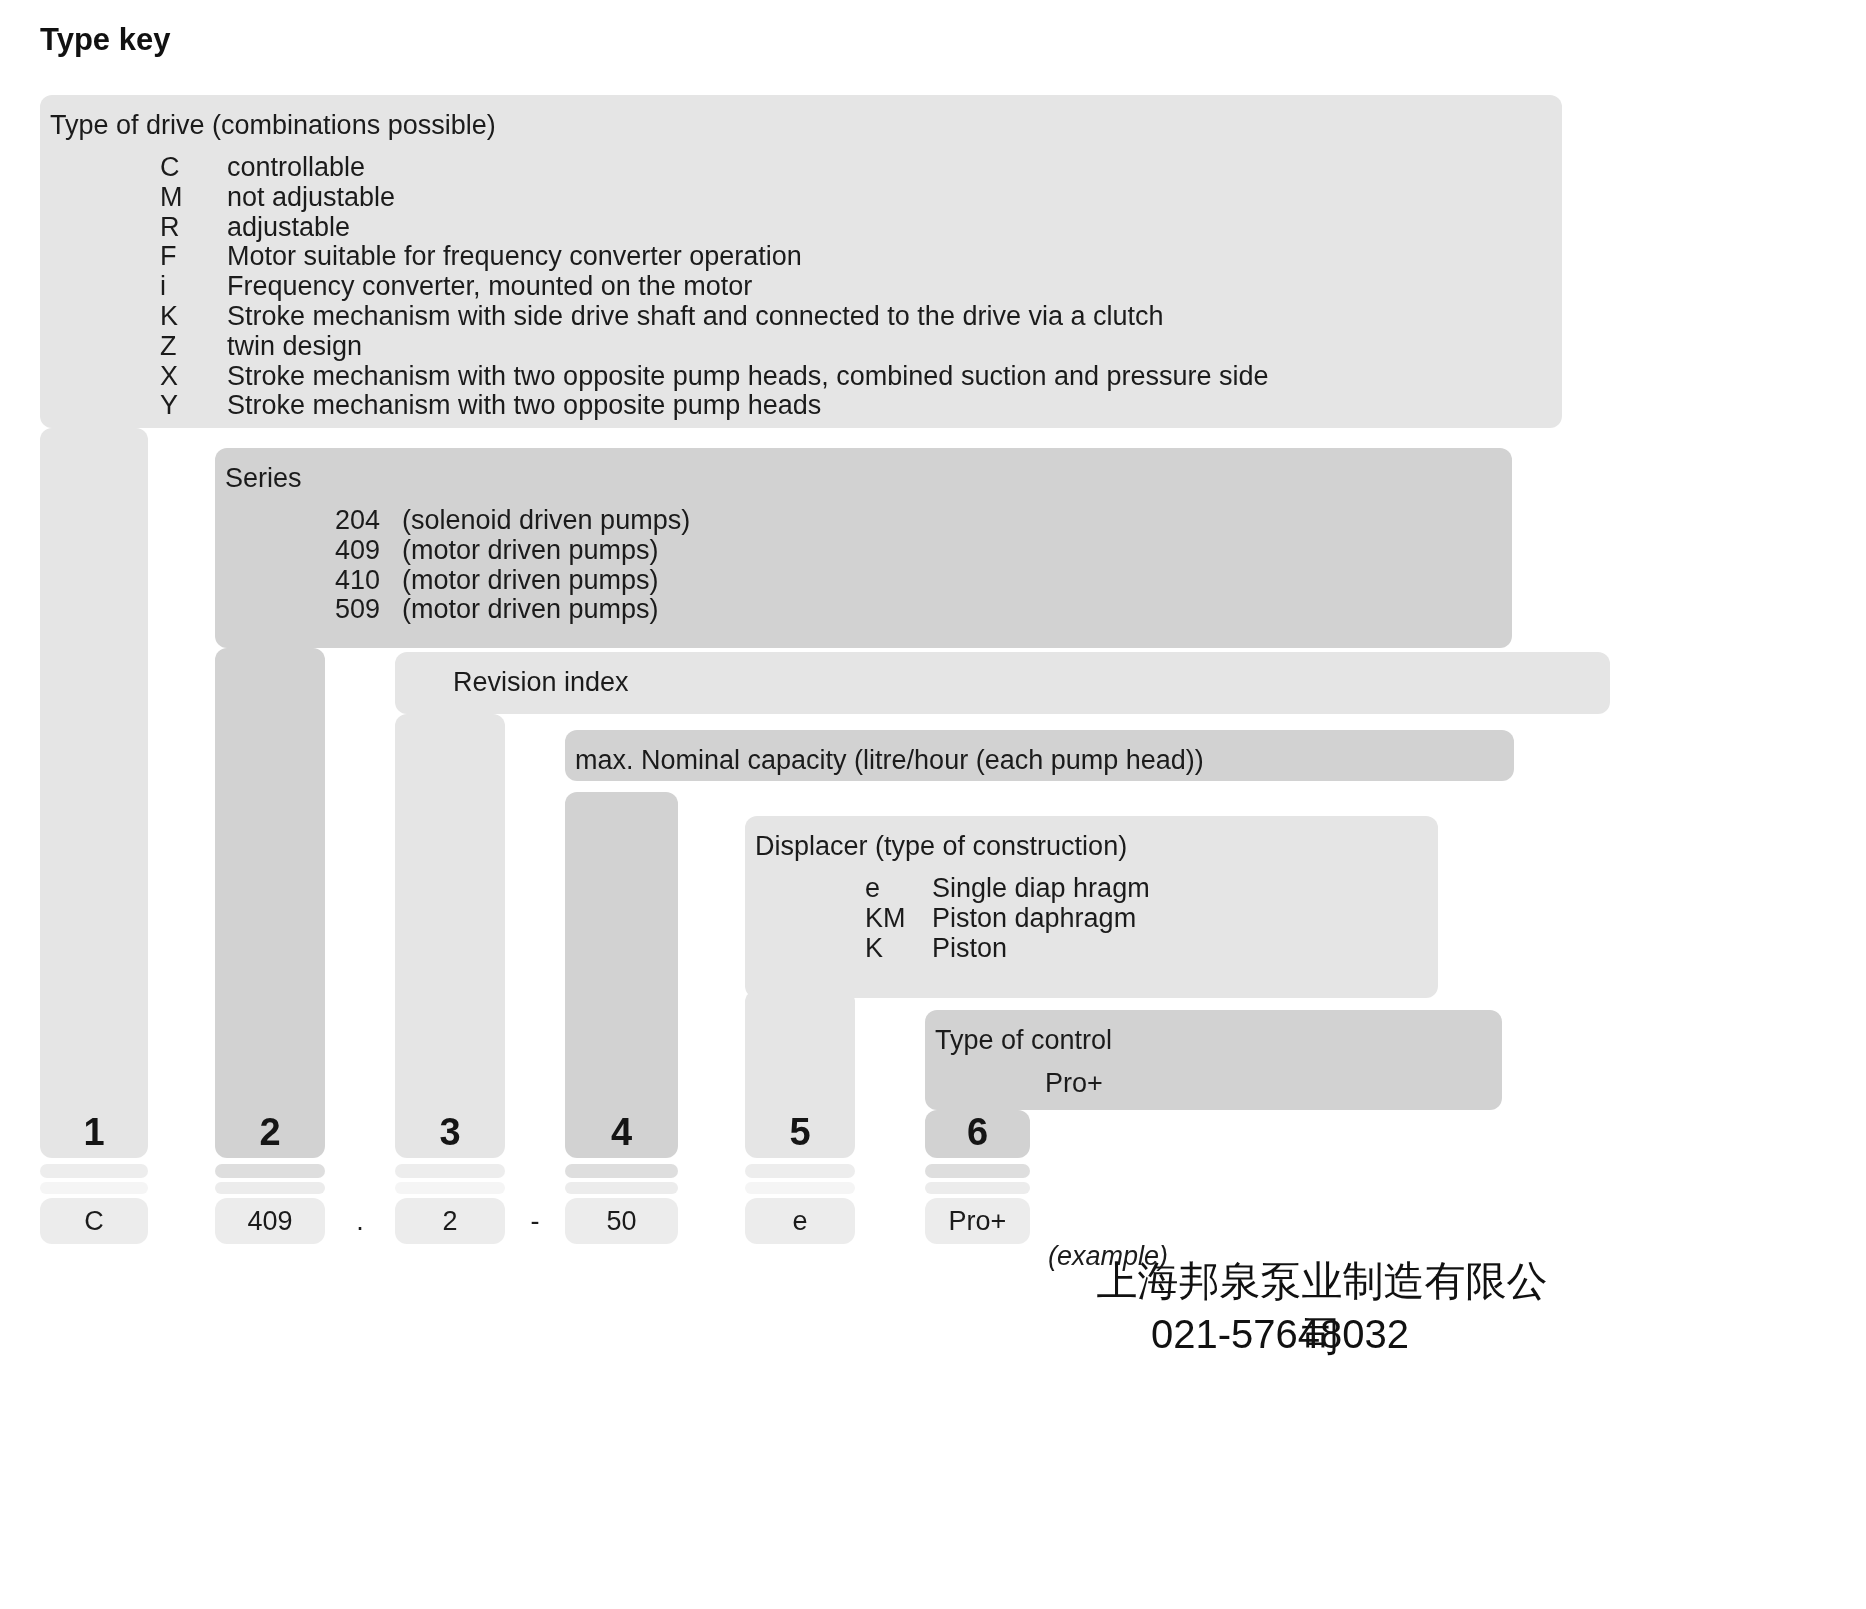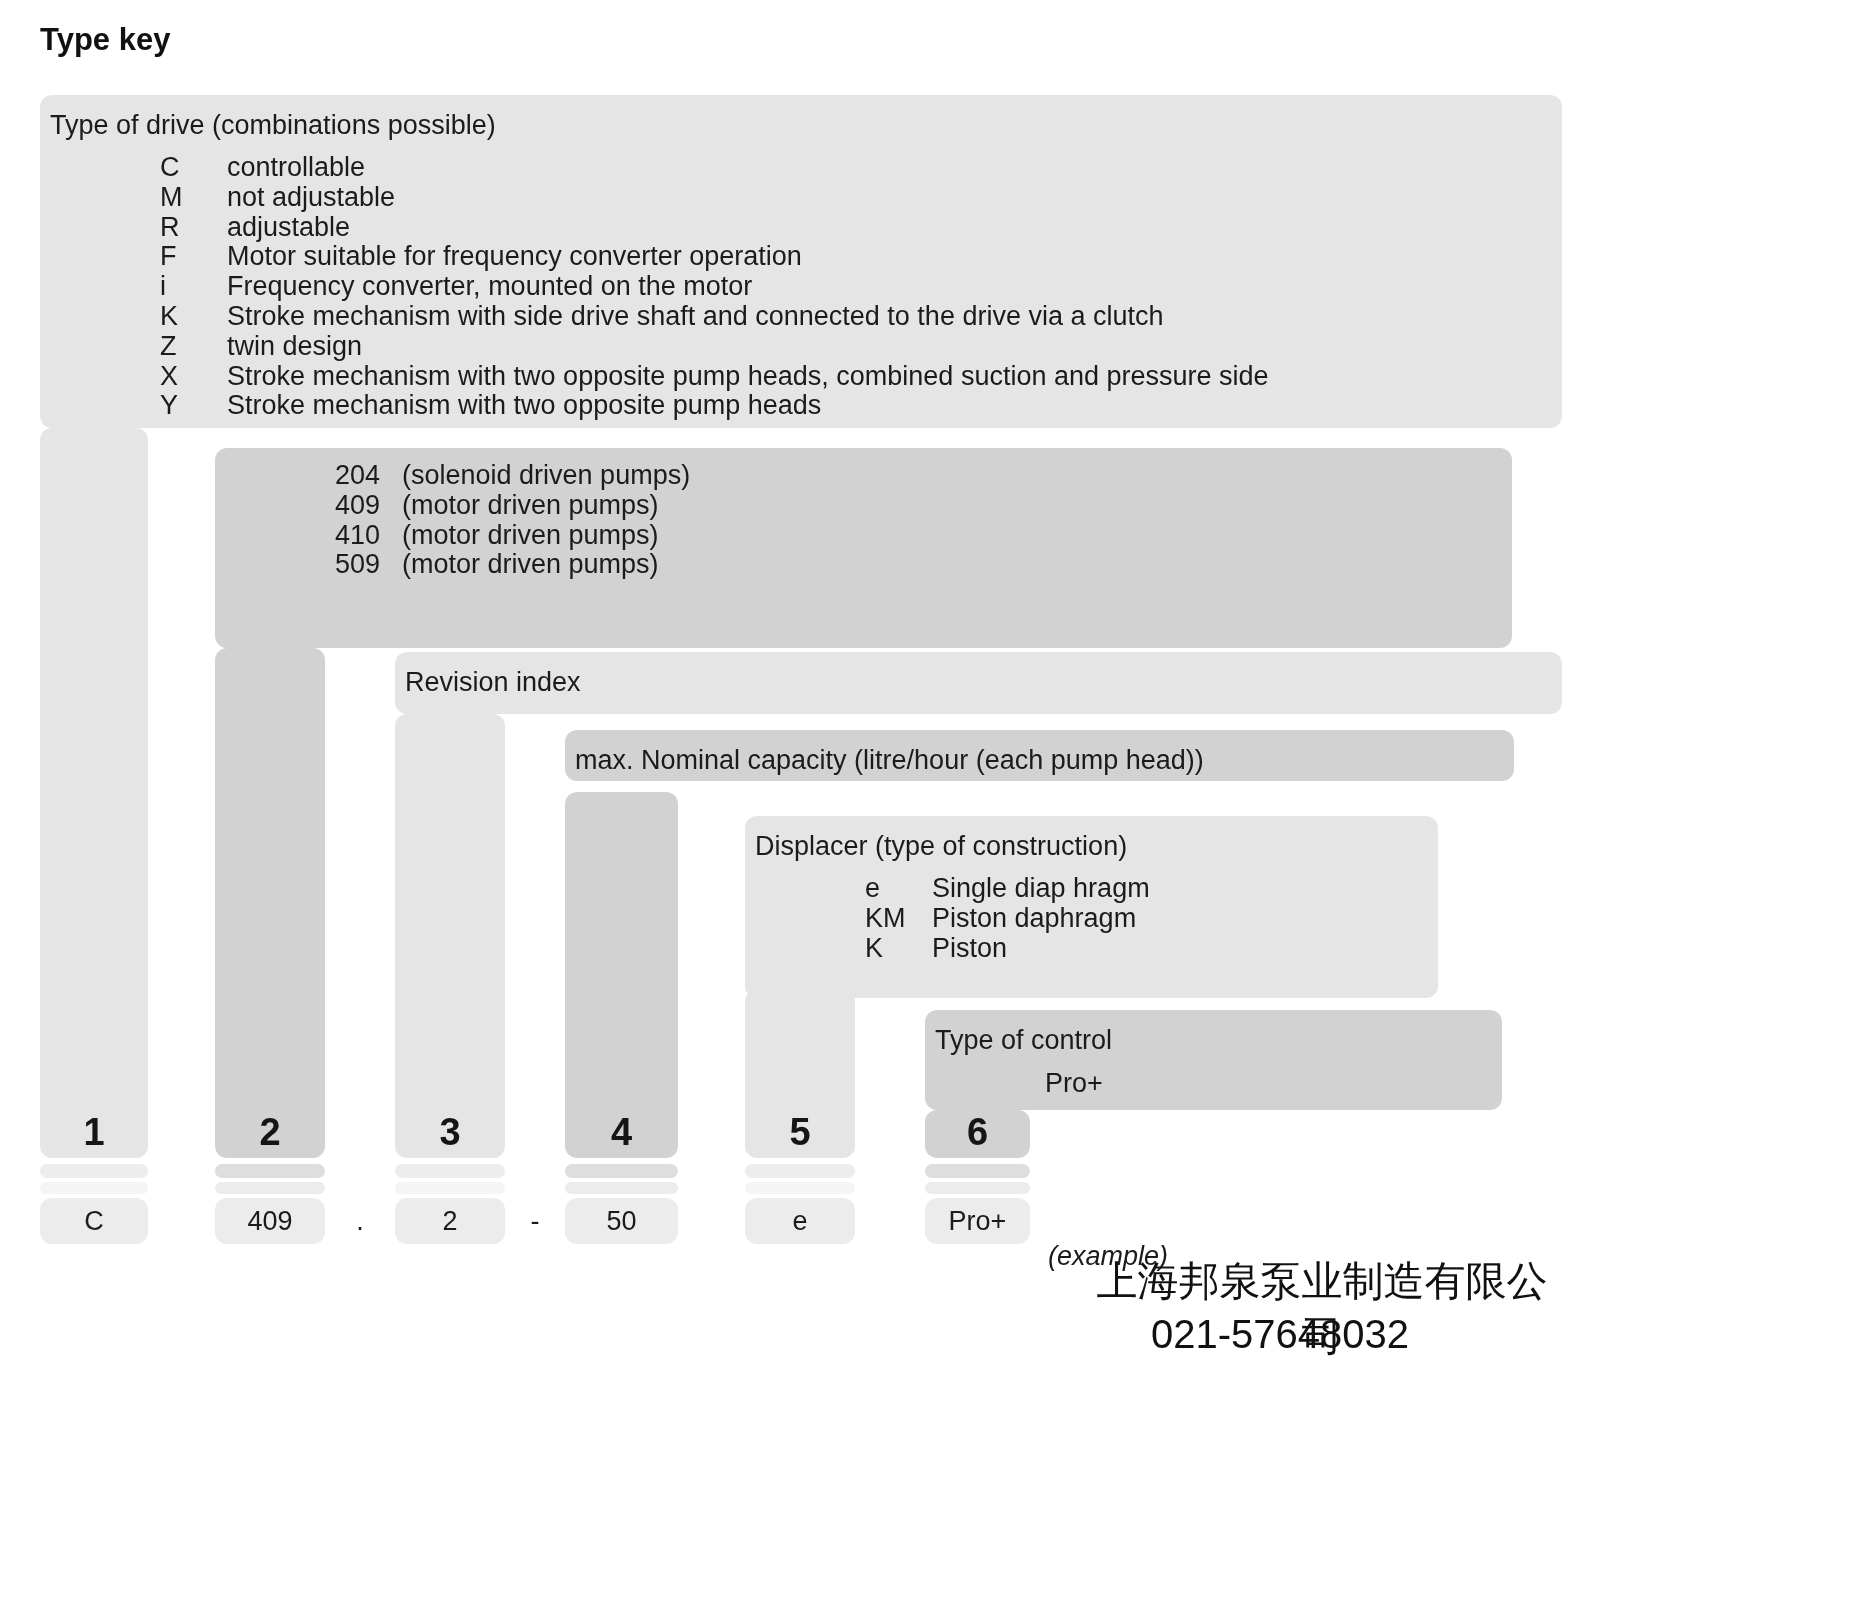--- a/index.html
+++ b/index.html
@@ -72,41 +72,42 @@
           <span class="desc">Stroke mechanism with two opposite pump heads, combined suction and pressure side</span>
         </div>
       <div class="item">
           <span class="code">Y</span>
           <span class="desc">Stroke mechanism with two opposite pump heads</span>
         </div>
     </div>
   </div>
 
   <div class="box bg-dark" style="left:215px;top:448px;width:1297px;height:200px;">
+    <div class="box-header">Series</div>
     <div class="items">
       <div class="item">
           <span class="code">204</span>
           <span class="desc">(solenoid driven pumps)</span>
         </div>
       <div class="item">
           <span class="code">409</span>
           <span class="desc">(motor driven pumps)</span>
         </div>
       <div class="item">
           <span class="code">410</span>
           <span class="desc">(motor driven pumps)</span>
         </div>
       <div class="item">
           <span class="code">509</span>
           <span class="desc">(motor driven pumps)</span>
         </div>
     </div>
   </div>
 
-  <div class="box bg-light" style="left:395px;top:652px;width:1167px;height:62px;">
+  <div class="box bg-light" style="left:395px;top:652px;width:1167px;height:62px;padding-left:48px;">
     <div class="box-header">Revision index</div>
   </div>
 
   <div class="box bg-dark" style="left:565px;top:730px;width:949px;height:51px;">
     <div class="box-header">max. Nominal capacity (litre/hour (each pump head))</div>
   </div>
 
   <div class="box bg-light" style="left:745px;top:816px;width:693px;height:182px;">
     <div class="box-header">Displacer (type of construction)</div>
     <div class="items">

